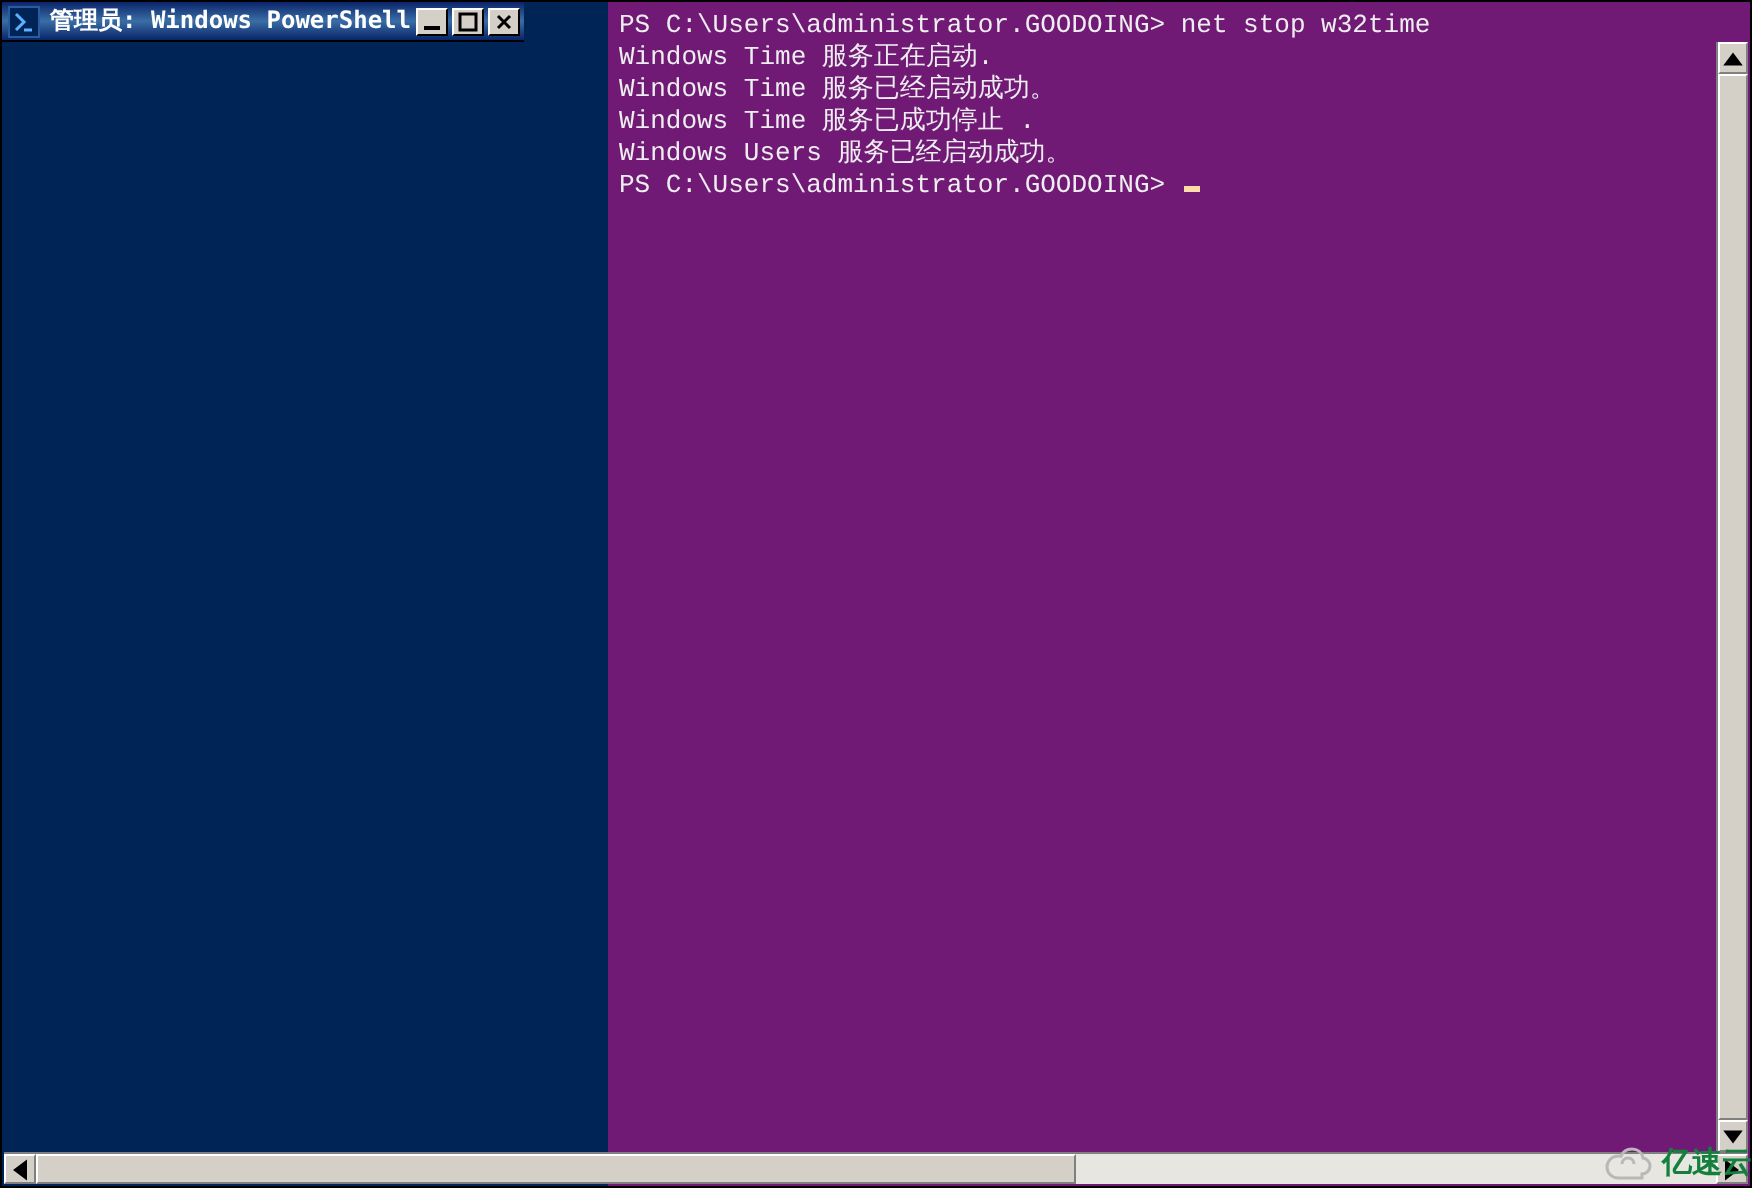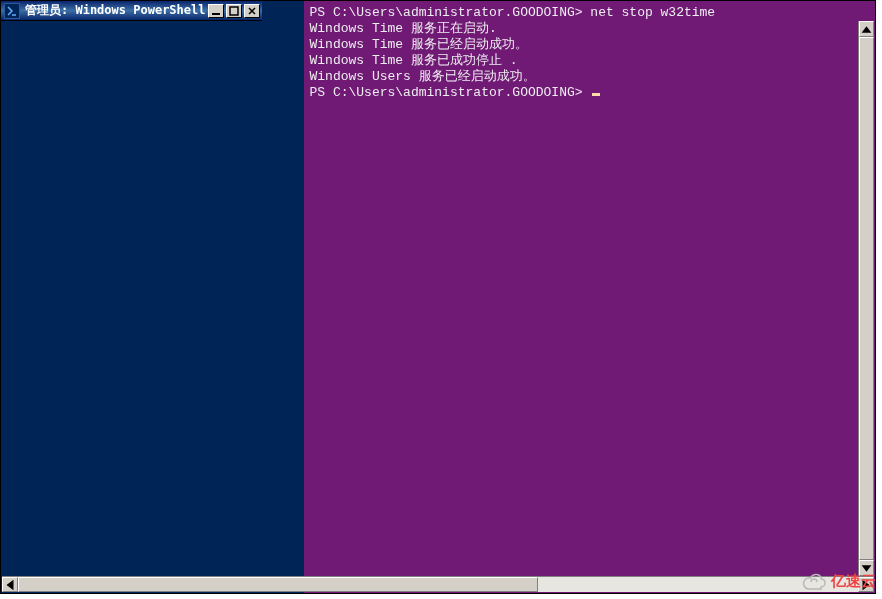--- a/index.html
+++ b/index.html
@@ -180,21 +180,21 @@
       border-top-color: #fff;
       border-left-color: #fff;
     }
     .watermark {
       position: absolute;
       right: 6px;
       bottom: 8px;
       display: flex;
       align-items: center;
       gap: 4px;
-      color: #ef4444;
+      color: #15803d;
       font-size: 15px;
       font-weight: bold;
       font-family: "Microsoft YaHei", sans-serif;
       pointer-events: none;
     }
     .watermark svg {
       width: 26px;
       height: 18px;
     }
   </style>

